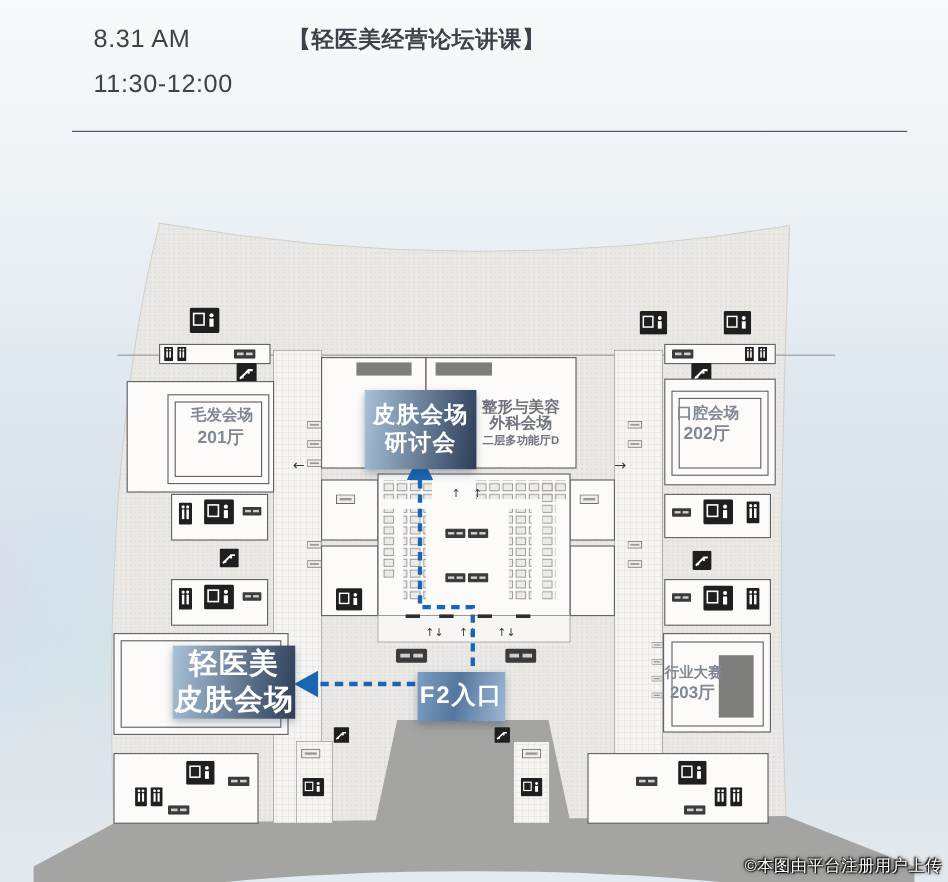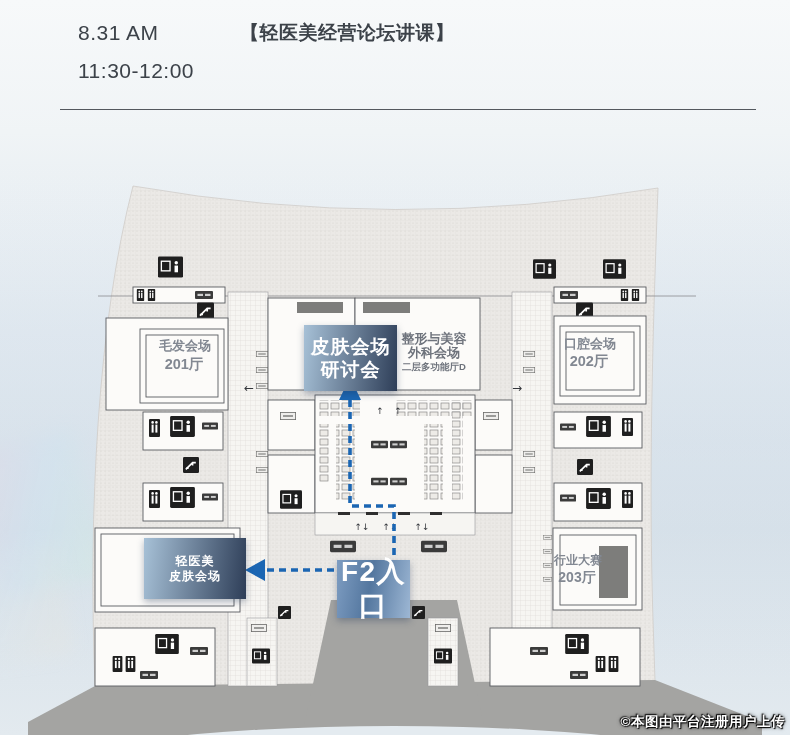--- a/index.html
+++ b/index.html
@@ -28,24 +28,24 @@
   .prism{position:absolute;pointer-events:none;filter:blur(9px);opacity:.35;}
   .prism.p1{left:-18px;top:290px;width:110px;height:150px;transform:rotate(-14deg);
     background:linear-gradient(115deg,rgba(255,175,205,.6),rgba(175,225,255,.5),rgba(195,255,200,.55));}
   .prism.p2{left:-24px;top:400px;width:90px;height:110px;transform:rotate(-8deg);
     background:linear-gradient(115deg,rgba(200,230,255,.5),rgba(255,230,190,.4));}
   .badge{position:absolute;display:flex;flex-direction:column;align-items:center;justify-content:center;
     color:#fff;font-weight:700;text-align:center;line-height:1.22;letter-spacing:1px;
     background:linear-gradient(97deg,var(--badge_a),var(--badge_b));
     box-shadow:0 3px 7px rgba(35,55,85,.35);}
   .badge.skin{left:304px;top:175px;width:93px;height:66px;font-size:19px;}
-  .badge.forum{left:144px;top:388px;width:102px;height:61px;font-size:12px;}
-  .badge.entrance{left:337px;top:410px;width:73px;height:58px;font-size:28px;letter-spacing:1.5px;
+  .badge.forum{left:144px;top:388px;width:102px;height:61px;font-size:24px;}
+  .badge.entrance{left:348px;top:410px;width:73px;height:41px;font-size:20px;letter-spacing:1.5px;
     background:linear-gradient(100deg,var(--entrance_a) 0%,var(--entrance_b) 45%,#9db7d4 100%);}
-  .watermark{position:absolute;right:5px;bottom:4px;font-size:13.5px;font-weight:700;color:#fff;
+  .watermark{position:absolute;right:5px;bottom:4px;font-size:13.5px;font-weight:400;color:#fff;
     letter-spacing:.5px;
     text-shadow:0 0 2px #000,1px 1px 1px #000,-1px -1px 1px #000,0 0 4px rgba(0,0,0,.8);}
   
   .fabric{fill:var(--fabric);stroke:#cfccc8;stroke-width:.8;}
   .band{fill:var(--band);}
   .room{fill:#fcfbf9;stroke:#595b60;stroke-width:.9;}
   .roomline{fill:none;stroke:#595b60;stroke-width:.9;}
   .corr{fill:#f6f5f2;stroke:#97979b;stroke-width:.6;}
   .stage{fill:var(--stage);}
   .route-line{fill:none;stroke:var(--route);stroke-width:3.6;stroke-dasharray:7 5;}

